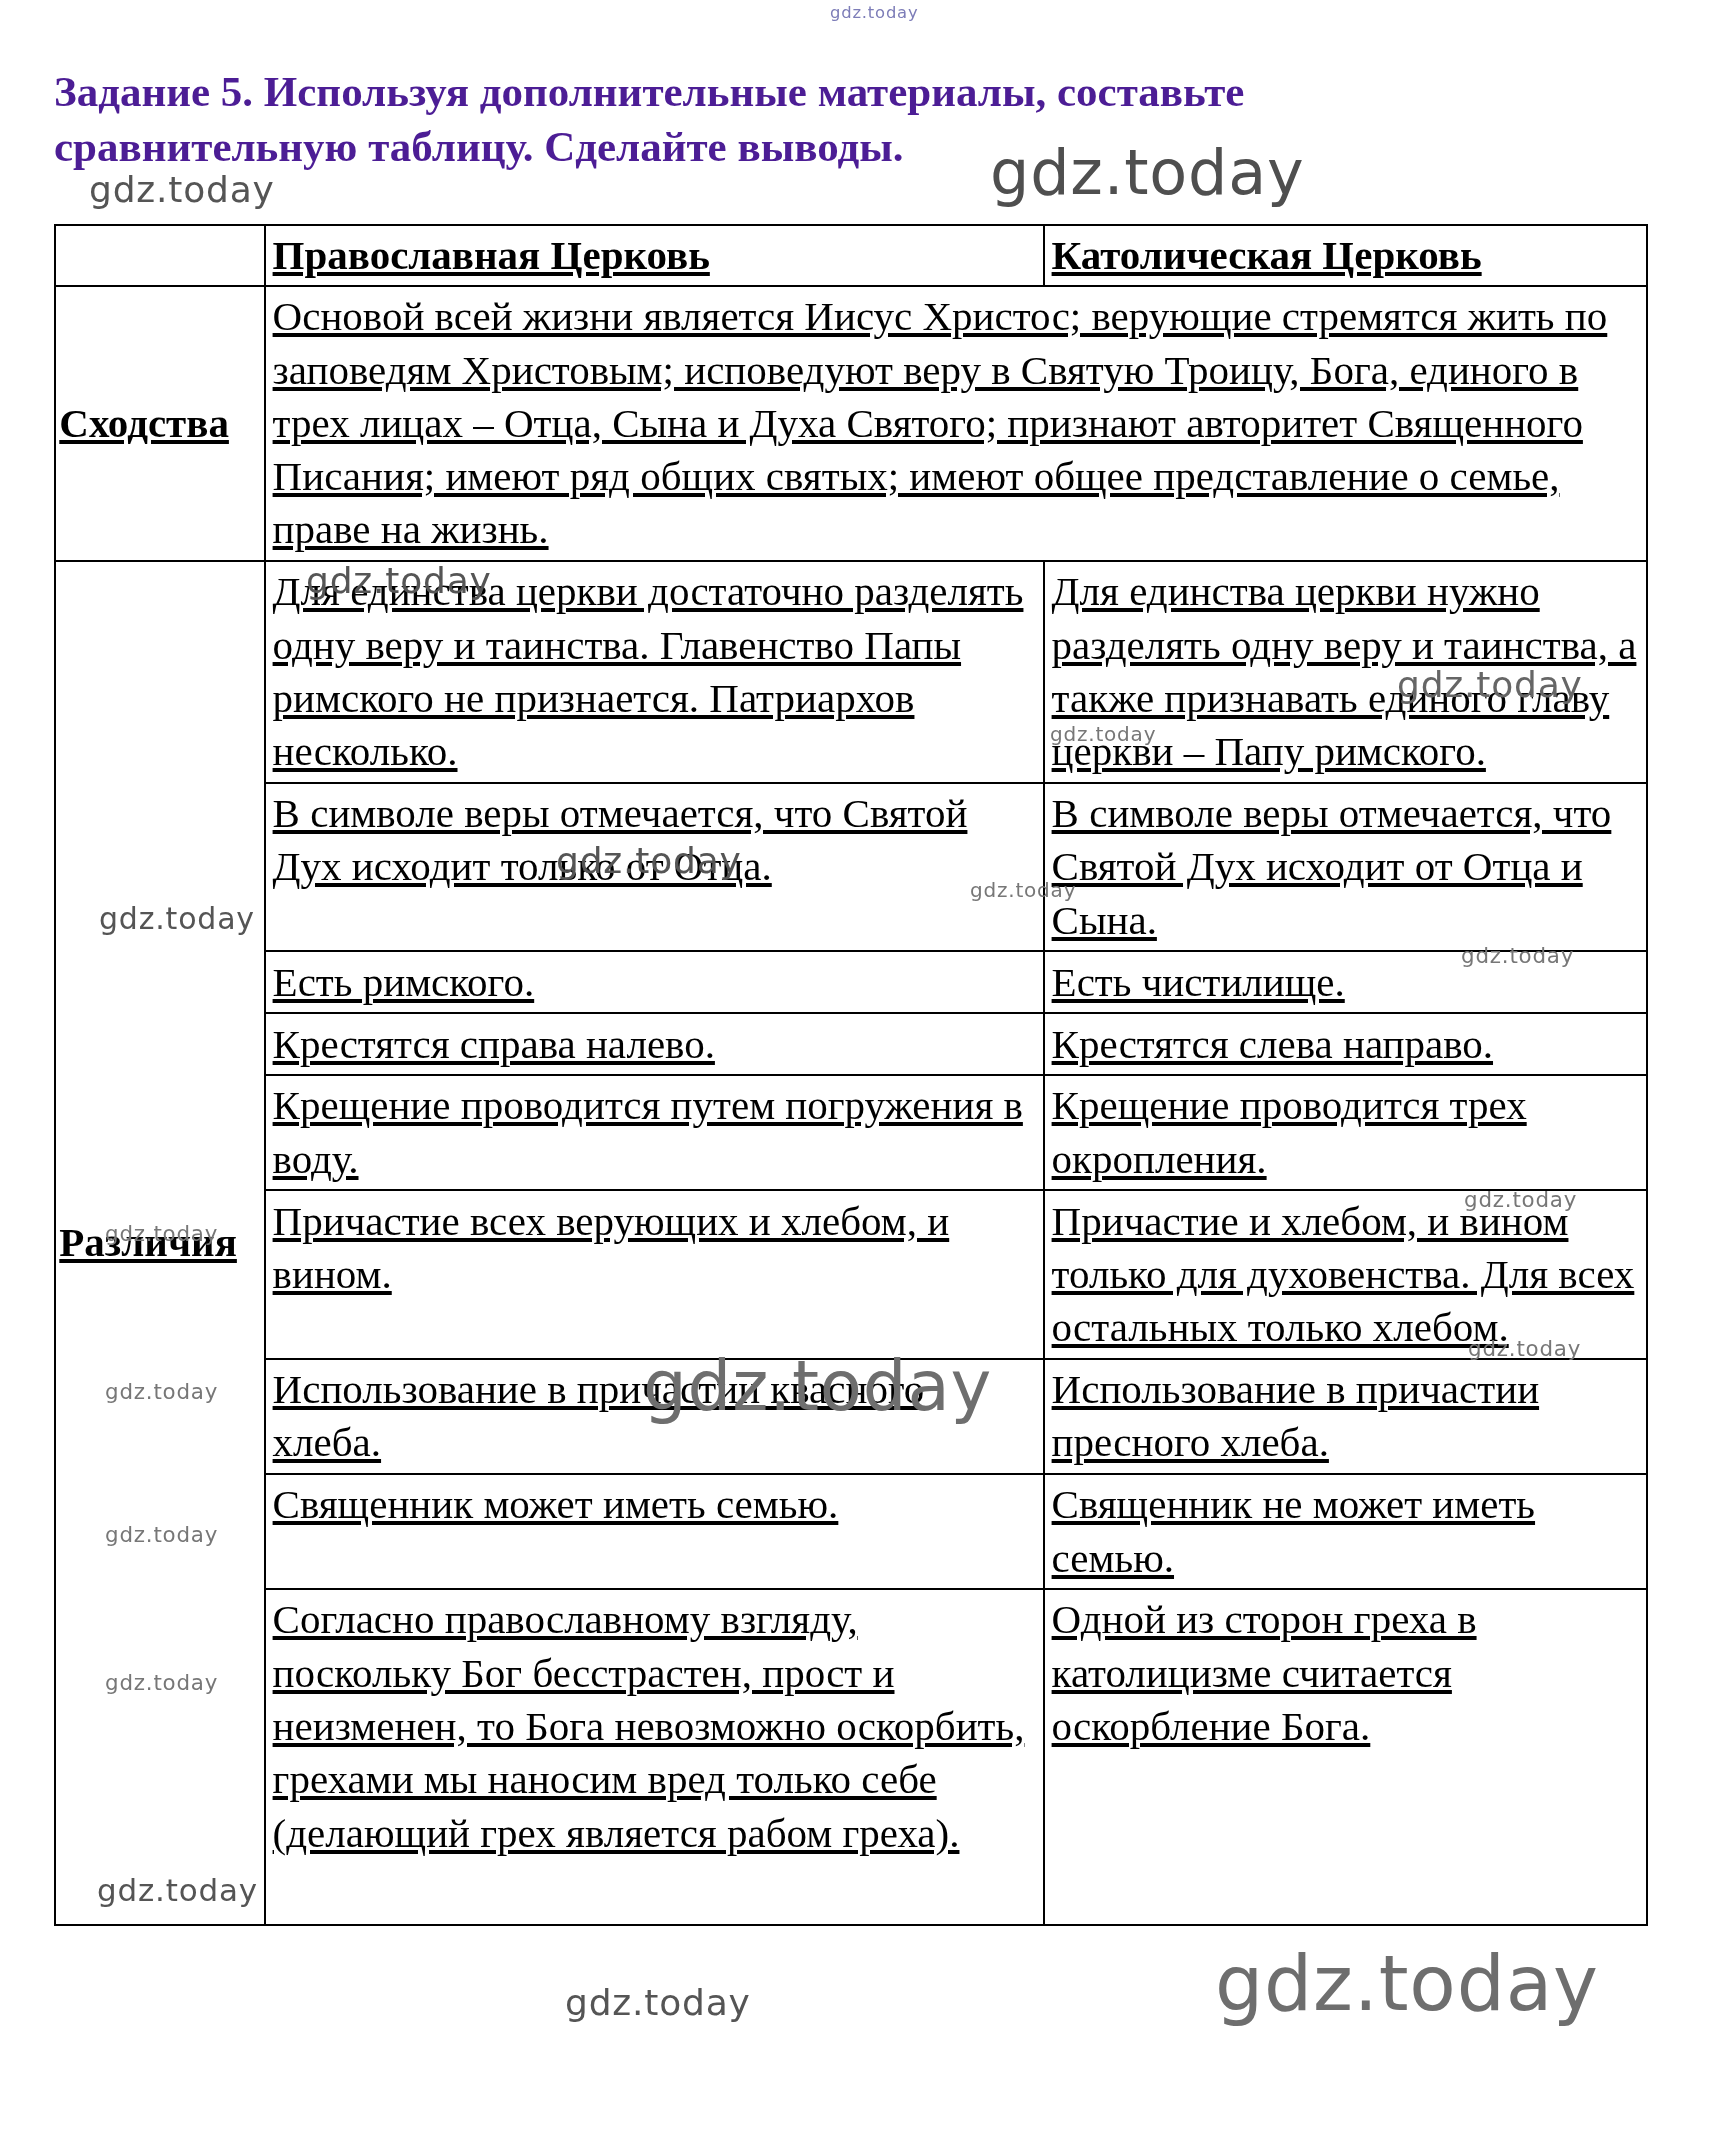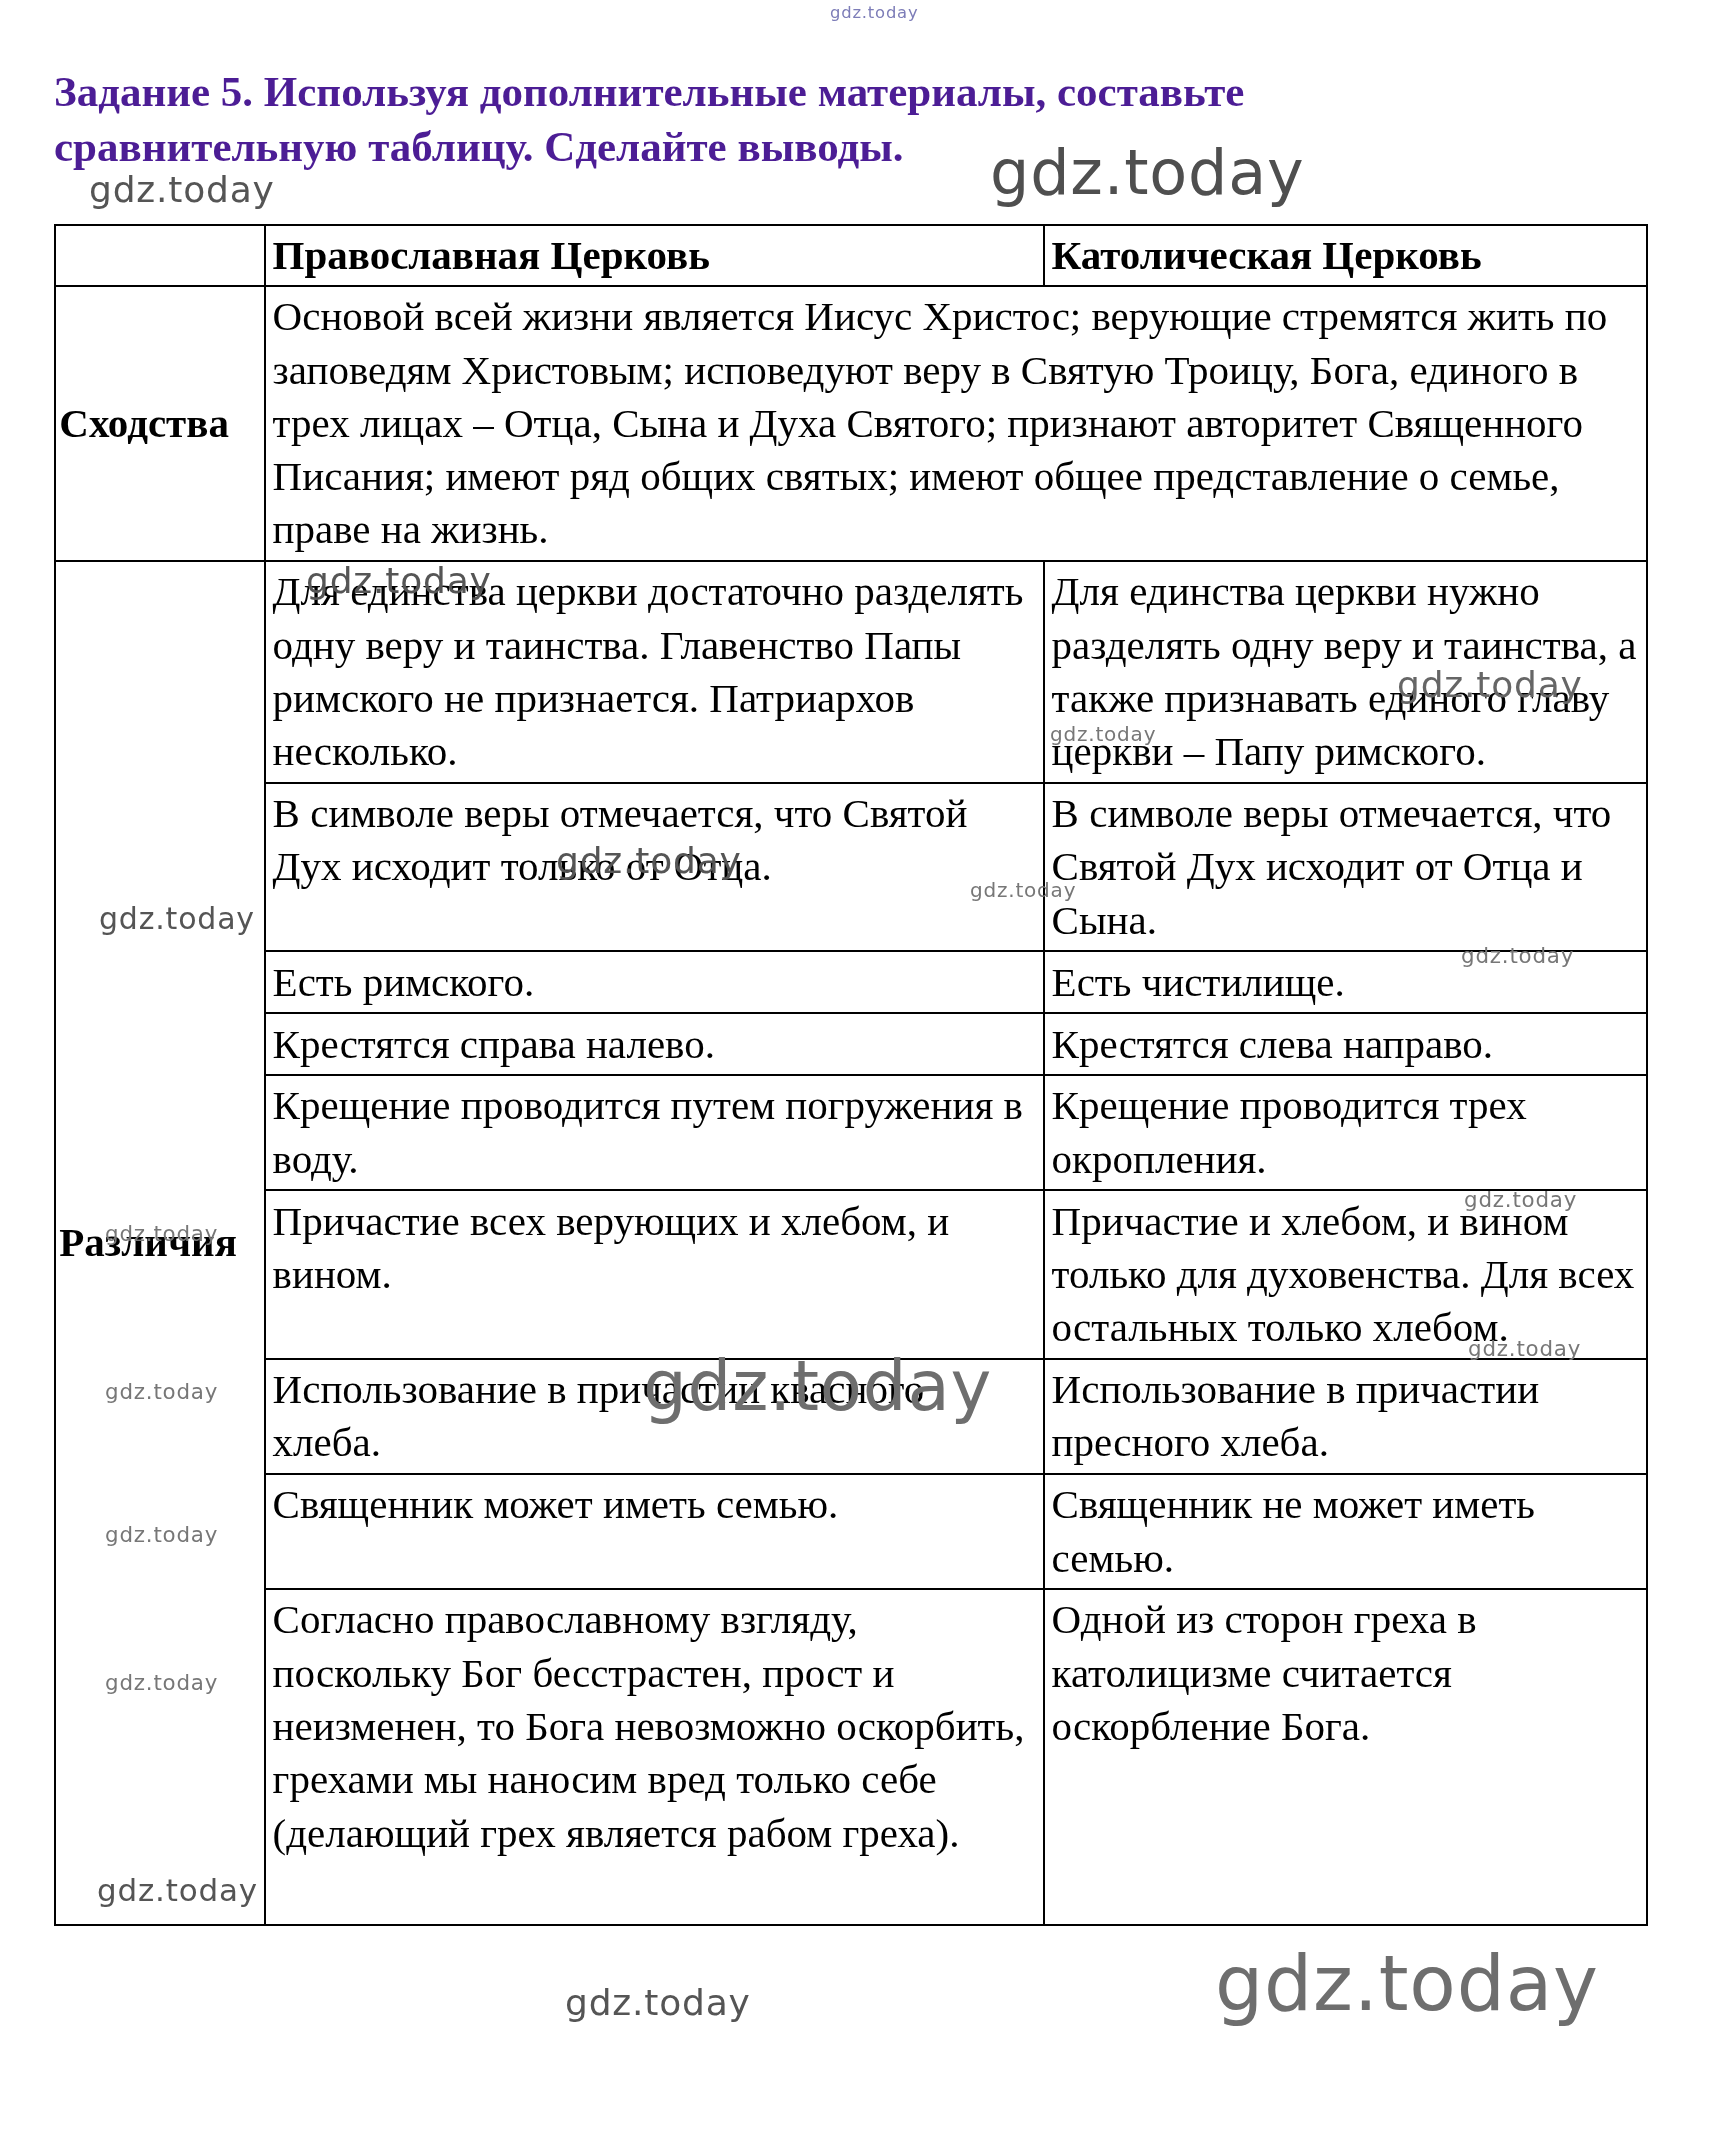--- a/index.html
+++ b/index.html
@@ -23,20 +23,21 @@
     font-weight: bold;
     line-height: 1.28;
     color: #4c1d95;
   }
   table.cmp {
     position: absolute;
     left: 54px; top: 224px;
     width: 1593px;
     border-collapse: collapse;
     table-layout: fixed;
+    text-decoration: underline;
   }
   table.cmp td, table.cmp th {
     border: 2.5px solid #000;
     font-size: 41px;
     line-height: 1.3;
     padding: 3.3px 6.6px;
     text-align: left;
     vertical-align: top;
     font-weight: normal;
     word-wrap: break-word;

